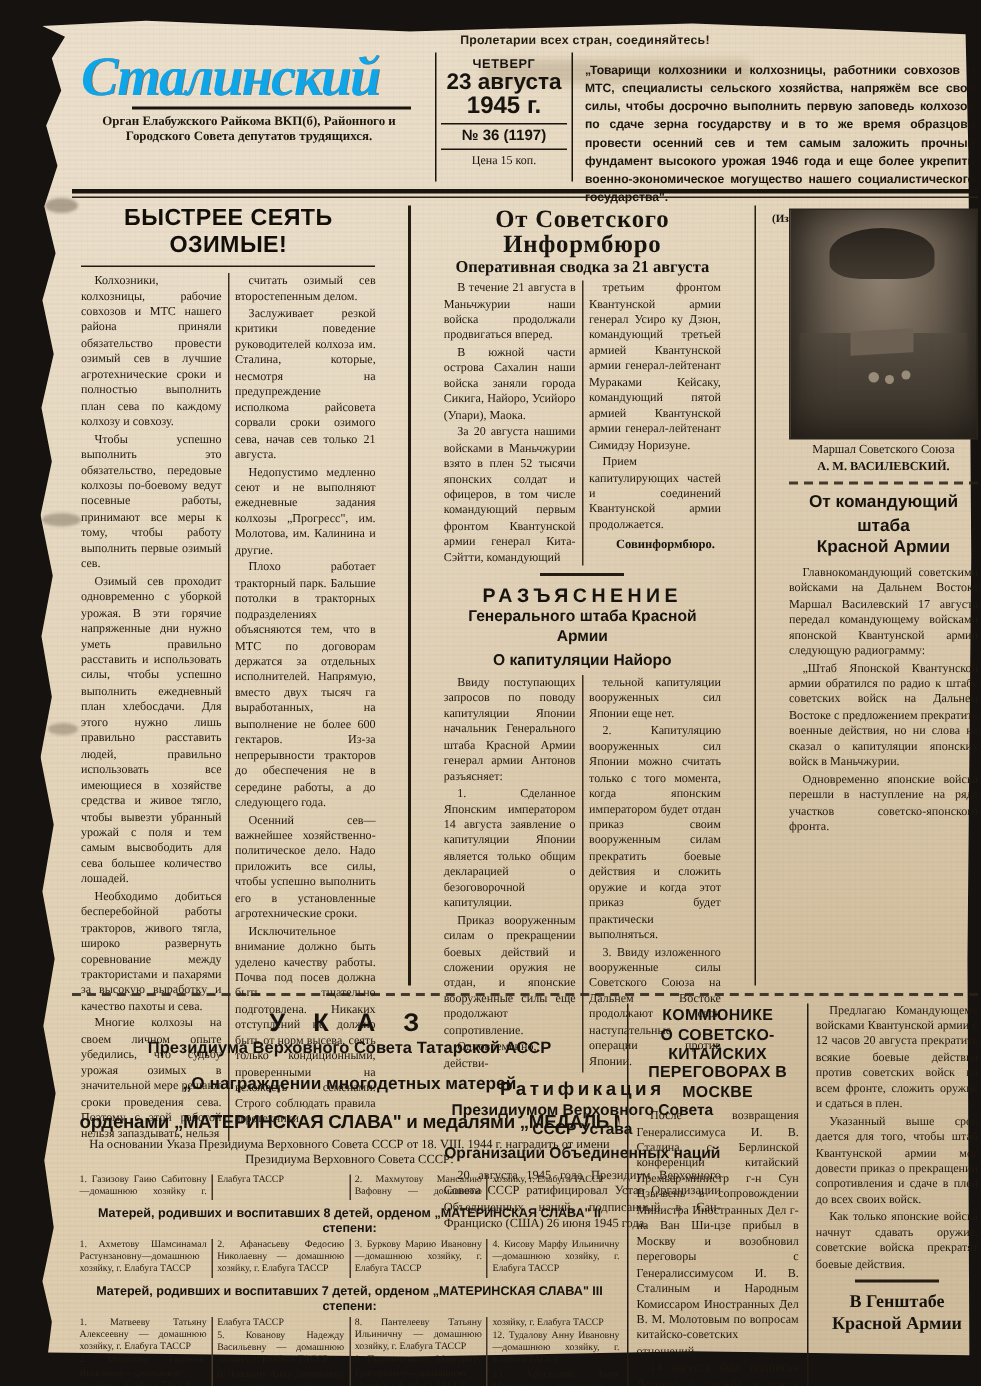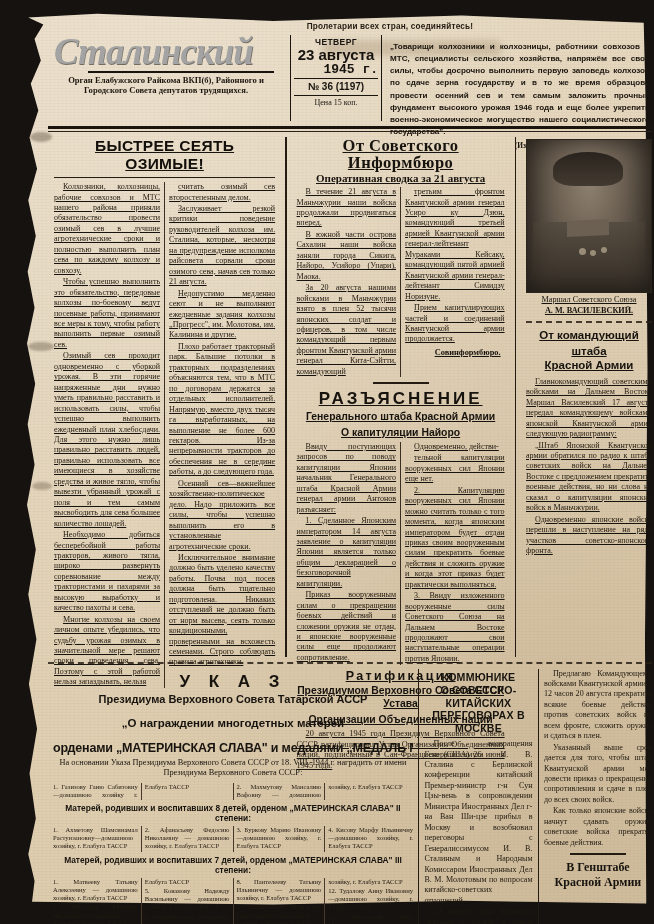--- a/index.html
+++ b/index.html
@@ -41,70 +41,70 @@
 
   
   .slogan{
     text-align:center;font-family:"Liberation Sans",sans-serif;font-weight:bold;
     font-size:8.2px;letter-spacing:.2px;color:#241c12;margin:0 0 4px 0;padding-left:80px;
   }
   .masthead{display:flex;align-items:stretch;gap:0;height:86px;}
   .mh-left{width:236px;position:relative;padding-right:6px;}
   .logo{
     font-family:"Liberation Serif",serif;font-style:italic;font-weight:bold;
-    font-size:37px;line-height:.92;color:#a3a3a3;letter-spacing:-1px;
+    font-size:37px;line-height:.92;color:#0ea5e9;letter-spacing:-1px;
     text-shadow:.6px .6px 0 rgba(0,0,0,.5);margin-left:6px;
   }
   .logo2{
     font-family:"Liberation Sans",sans-serif;font-weight:bold;font-style:italic;
     font-size:25px;line-height:.9;text-align:right;letter-spacing:1px;margin:-2px 12px 0 0;color:#0f0c08;
   }
   .mh-left .rule{height:2px;background:#1a140e;margin:2px 10px 2px 40px;}
   .organ{font-size:8.6px;font-weight:bold;text-align:center;line-height:1.18;color:#1d170f;font-family:"Liberation Serif",serif;}
   .mh-date{
     width:84px;border-left:1.6px solid #1a140e;border-right:1.6px solid #1a140e;
     text-align:center;display:flex;flex-direction:column;justify-content:flex-start;padding:2px 3px 0;
   }
   .mh-date .dow{font-family:"Liberation Sans",sans-serif;font-size:8.5px;font-weight:bold;letter-spacing:.4px;}
   .mh-date .d1{font-family:"Liberation Sans",sans-serif;font-size:15px;font-weight:bold;line-height:1.05;}
-  .mh-date .d2{font-family:Liberation Mono, monospace;font-size:13px;font-weight:bold;line-height:1.05;margin-bottom:2px;text-align:right;}
+  .mh-date .d2{font-family:Liberation Sans, sans-serif;font-size:16px;font-weight:bold;line-height:1.05;margin-bottom:2px;}
   .mh-date .num{font-family:"Liberation Sans",sans-serif;font-size:10px;font-weight:bold;border-top:1.4px solid #1a140e;padding-top:2px;}
   .mh-date .price{font-size:8px;border-top:1.4px solid #1a140e;margin-top:3px;padding-top:2px;}
   .mh-quote{flex:1;padding:6px 2px 0 8px;}
   .mh-quote p{
     margin:0;font-family:"Liberation Sans",sans-serif;font-weight:bold;font-size:8.1px;
     line-height:1.5;text-align:justify;color:#1b150e;
   }
   .mh-quote .src{text-align:right;font-size:7.4px;font-weight:bold;margin-top:3px;}
 
   .thickrule{height:3px;background:#1a140e;margin:5px 0 0;}
   .thinrule{height:1px;background:#2a2118;margin:1.5px 0 5px;}
 
   
-  .main{display:flex;gap:4px;height:520px;text-decoration:underline;}
+  .main{display:flex;gap:16px;height:520px;}
   .col{padding:0 6px;}
   .vline{width:1.4px;background:#241c13;flex:0 0 auto;}
   .c1{width:236px;}
   .c2{width:222px;}
   .c3{width:134px;padding-right:0;}
 
   .hd-main{
     font-family:"Liberation Sans",sans-serif;font-weight:bold;font-size:15.5px;
     text-align:center;letter-spacing:.3px;margin:0 0 3px;color:#120e09;
   }
   .hd-inform{
     font-family:"Liberation Serif",serif;font-weight:bold;font-size:16.5px;
     text-align:center;margin:0;line-height:1.05;letter-spacing:.5px;
   }
   .hd-sub{
     font-family:"Liberation Serif",serif;font-weight:bold;font-size:11px;
     text-align:center;margin:1px 0 3px;
   }
   .hd-razj{
-    font-family:"Liberation Sans",sans-serif;font-weight:bold;font-size:17px;
+    font-family:"Liberation Sans",sans-serif;font-weight:bold;font-size:13px;
     text-align:center;letter-spacing:3px;margin:3px 0 1px;
   }
   .hd-razj2{
     font-family:"Liberation Sans",sans-serif;font-weight:bold;font-size:10.4px;
     text-align:center;line-height:1.25;margin:0 0 3px;
   }
   .hd-ratif{
     font-family:"Liberation Sans",sans-serif;font-weight:bold;font-size:12.5px;
     text-align:center;letter-spacing:2.4px;margin:4px 0 1px;
   }

